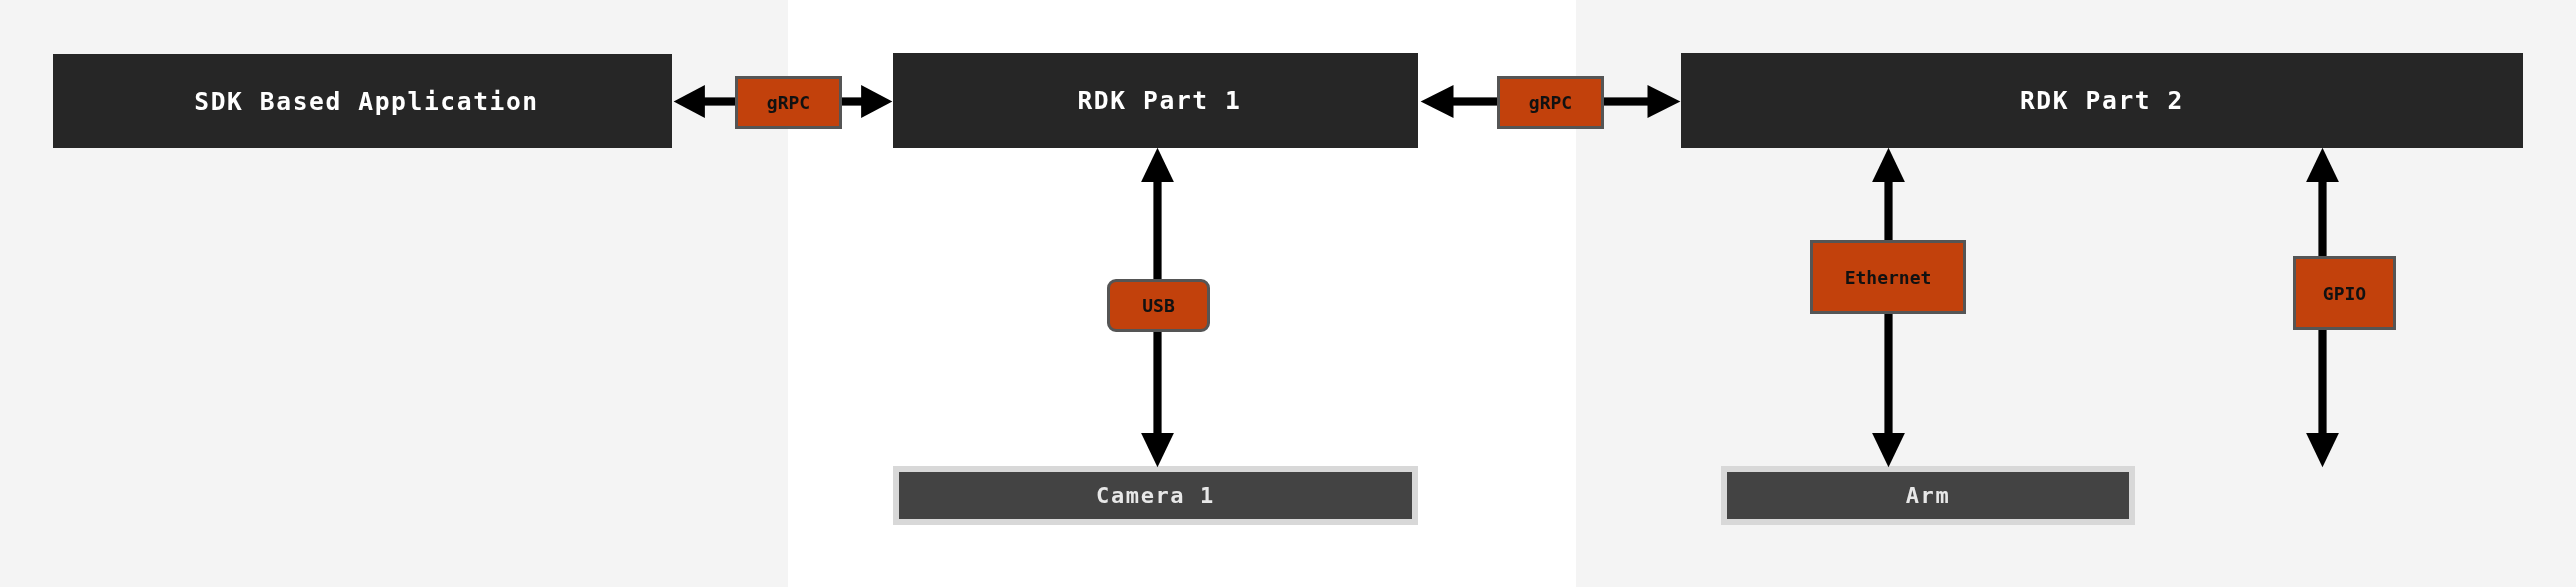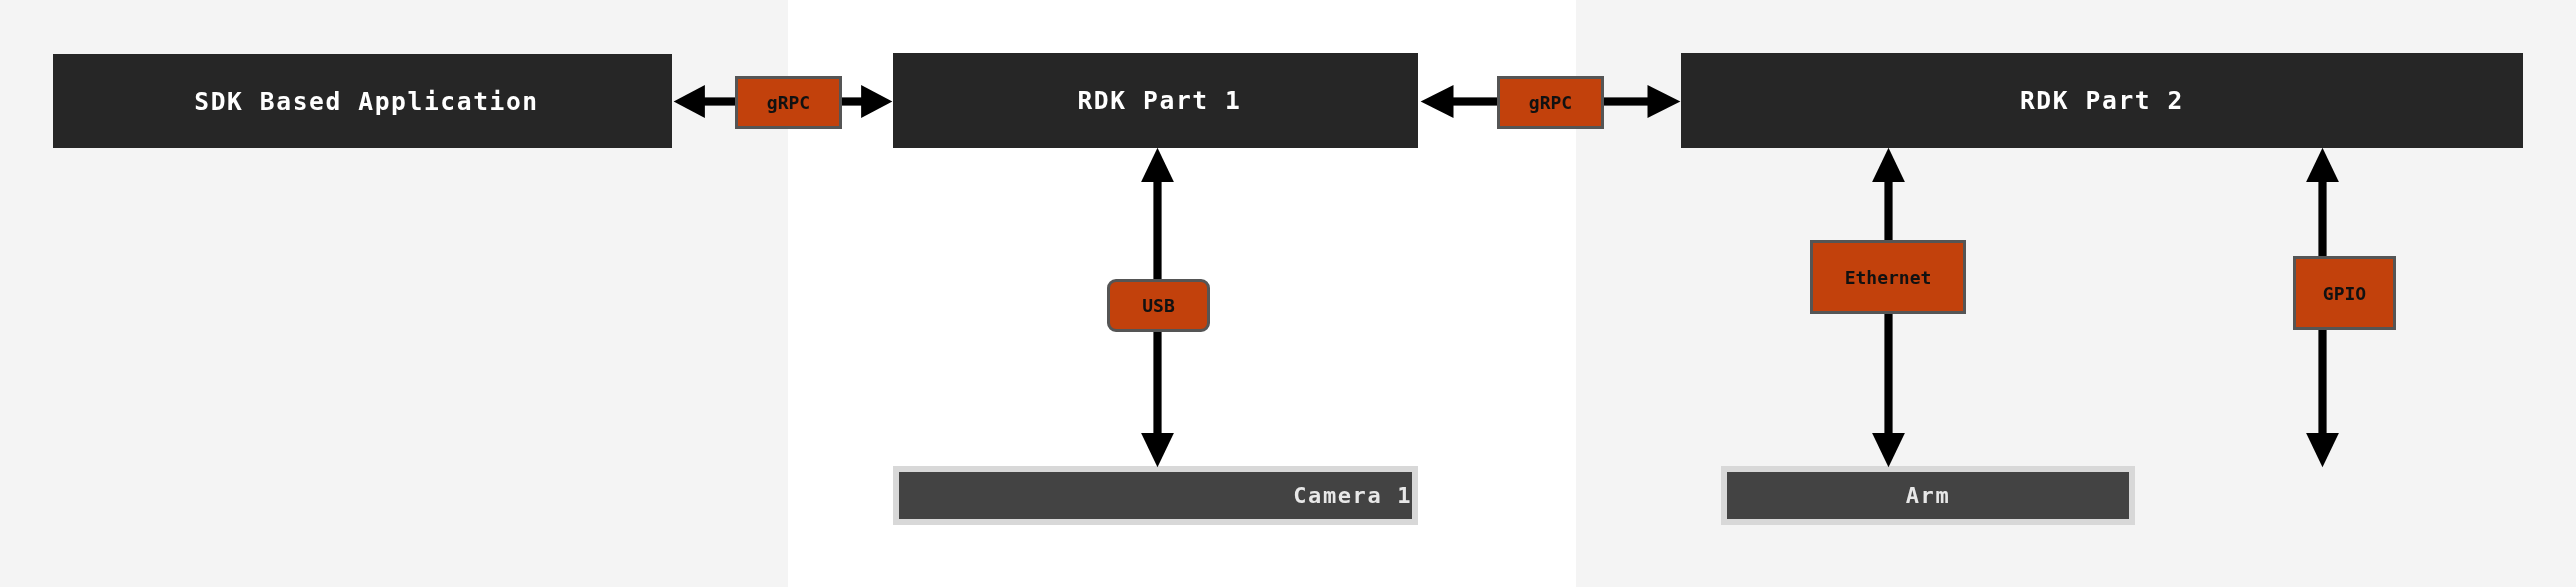--- a/index.html
+++ b/index.html
@@ -100,21 +100,21 @@
   </div>
 
   <div class="node-main" style="left:893px; top:53px; width:525px; height:95px;padding-left:8px;">
     <span class="node-label">RDK Part 1</span>
   </div>
 
   <div class="node-main" style="left:1681px; top:53px; width:842px; height:95px;">
     <span class="node-label">RDK Part 2</span>
   </div>
 
-  <div class="node-device" style="left:893px; top:466px; width:525px; height:59px;justify-content:flex-end;">
+  <div class="node-device" style="left:893px; top:466px; width:525px; height:59px;">
     <span class="node-label">Camera 1</span>
   </div>
 
   <div class="node-device" style="left:1681px; top:466px; width:414px; height:59px;margin-left:40px;">
     <span class="node-label">Arm</span>
   </div>
 
 
   <svg class="arrow-svg" style="left:672px; top:80px; width:222px; height:43px;" viewBox="0 0 270 52">
 

